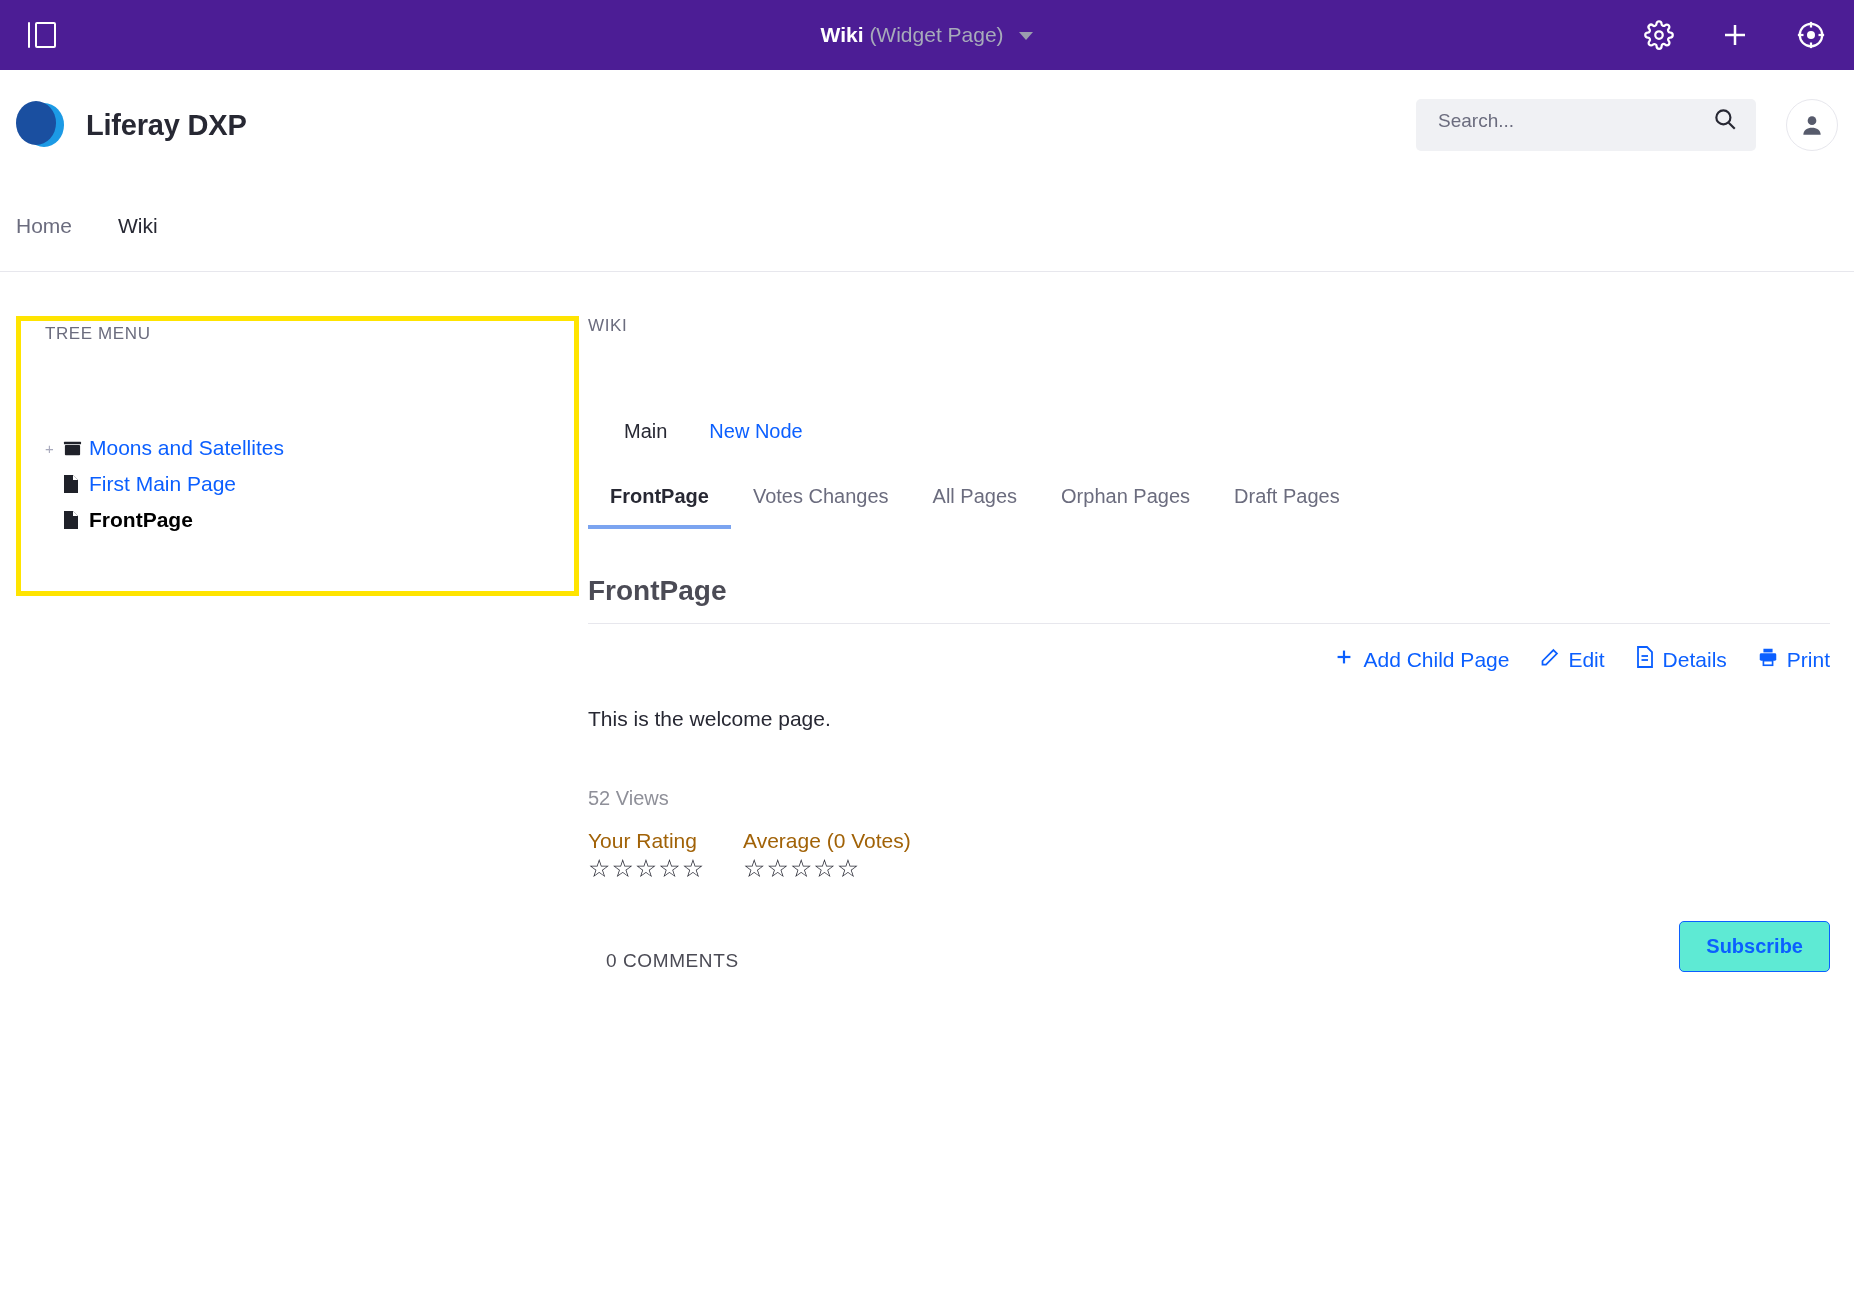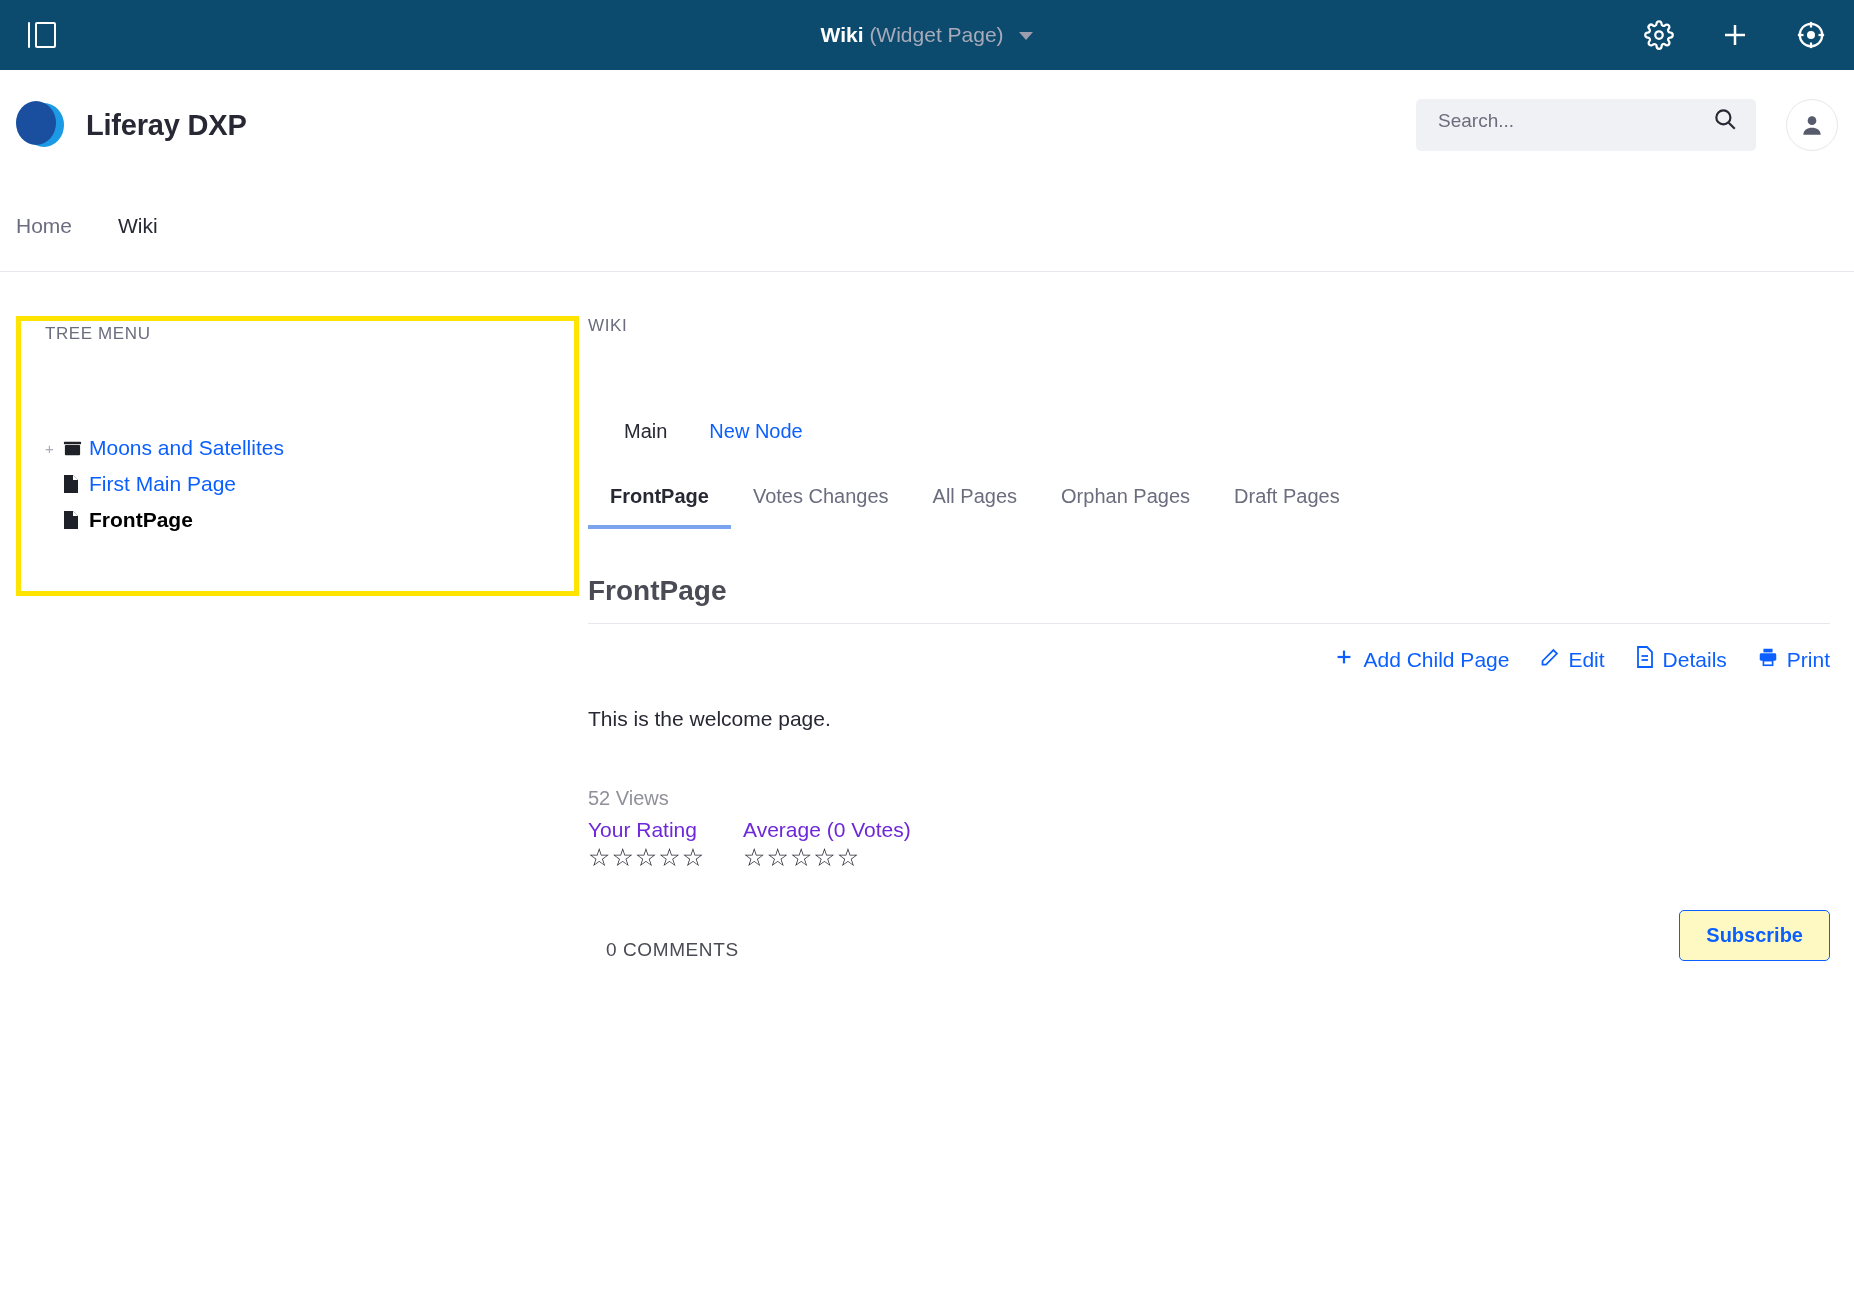--- a/index.html
+++ b/index.html
@@ -8,21 +8,21 @@
     width: 1854px; height: 1295px;
     background: #ffffff;
     font-family: "Liberation Sans", sans-serif;
     overflow: hidden;
   }
 
   
   .topbar {
     position: relative;
     height: 70px;
-    background: #0c4a6e;
+    background: #4c1d95;
     display: flex;
     align-items: center;
     padding: 16px 28px;
   }
   .panel-toggle-icon {
     width: 30px; height: 34px;
     display: flex; align-items: center; gap: 5px;
     cursor: pointer;
   }
   .panel-toggle-icon .bar {
@@ -209,39 +209,39 @@
   }
   .views {
     color: #8F9099; font-size: 20px;
     padding-top: 56px;
   }
   .ratings {
     display: flex; gap: 38px;
     padding-top: 8px;
   }
   .rating-block .rlabel {
-    font-size: 21px; color: #6d28d9;
+    font-size: 21px; color: #a16207; margin-top: 11px;
   }
   .stars {
     font-size: 25px; color: #272833; letter-spacing: 1px; line-height: 1.2;
     cursor: pointer;
   }
   .comments-bar {
     display: flex; align-items: flex-end;
     padding-top: 38px;
   }
   .comments-count {
     font-size: 19px; letter-spacing: 0.6px; color: #4B4B55;
     padding-left: 18px;
   }
   .subscribe-btn {
     margin-left: auto;
     border: 1px solid #0B5FFF;
     color: #0B5FFF;
-    background: #fef9c3;
+    background: #5eead4;
     border-radius: 5px;
     font-size: 20px;
     padding: 13px 26px;
     cursor: pointer;
     font-family: "Liberation Sans", sans-serif;
     font-weight: bold;
   }
   .comment-compose {
     display: flex; align-items: flex-start; gap: 0;
     padding: 44px 0 0 18px;

